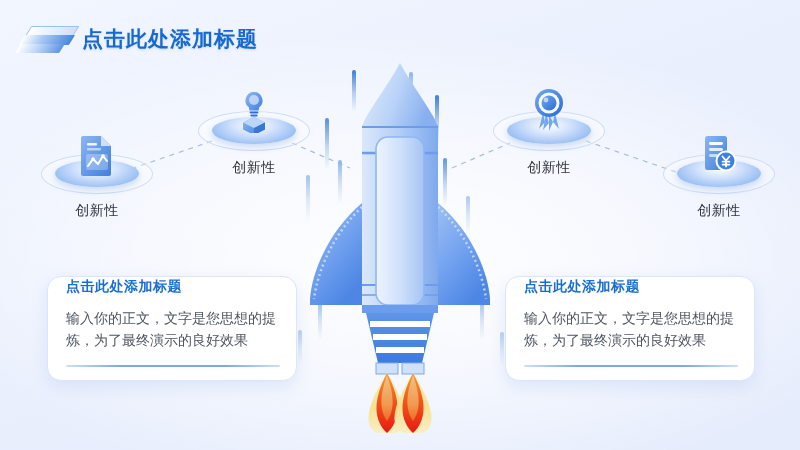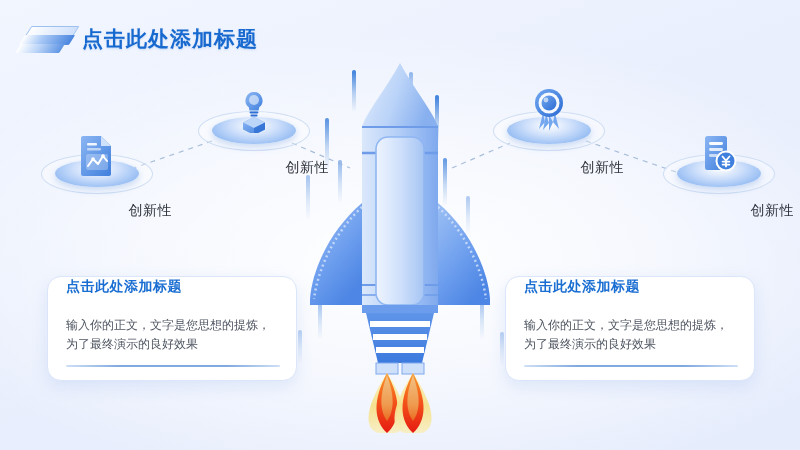--- a/index.html
+++ b/index.html
@@ -46,21 +46,21 @@
   }
 
   
   .speed{position:absolute;width:4px;border-radius:2px;
     background:linear-gradient(180deg,#3b7fdc 0%,rgba(110,160,225,.45) 55%,rgba(180,205,245,0) 100%);}
 
   
   #links{position:absolute;left:0;top:0;width:800px;height:450px;}
 
   
-  .node{position:absolute;width:150px;text-align:right;}
+  .node{position:absolute;width:150px;text-align:center;}
   .plat{position:relative;width:112px;height:48px;margin:0 auto;}
   .plat .ring{
     position:absolute;left:0;top:6px;width:110px;height:38px;border-radius:50%;
     border:1.5px solid #cfdef4;background:rgba(255,255,255,.35);
   }
   .plat .disc{
     position:absolute;left:14px;top:12px;width:84px;height:27px;border-radius:50%;
     background:radial-gradient(ellipse at 50% 32%,#ffffff 0%,#cfe0fb 38%,#74a8ee 100%);
     box-shadow:0 3px 7px rgba(100,150,220,.32);
   }
@@ -74,21 +74,21 @@
 
   
   .card{
     position:absolute;width:250px;height:105px;border-radius:14px;
     background:#ffffff;
     border:1px solid #dbe6fa;
     box-shadow:0 6px 16px rgba(120,160,225,.18), 0 1px 0 rgba(255,255,255,.9) inset;
     padding:1px 18px 0 18px;box-sizing:border-box;
   }
   .card-title{font-size:14px;font-weight:bold;color:#1a6ed2;letter-spacing:.5px;}
-  .card-body{margin-top:20px;font-size:12px;line-height:1.55;color:#4d5460;width:212px;}
+  .card-body{margin-top:12px;font-size:14px;line-height:1.55;color:#4d5460;width:212px;}
   .card-rule{position:absolute;left:18px;bottom:13px;width:214px;height:1.6px;
     background:linear-gradient(90deg,#cfe0f6,#7fa9e0 25%,#7fa9e0 75%,#cfe0f6);border-radius:1px;}
 </style>
 </head>
 <body>
 
 <div id="slide">
 
   <div class="speed" style="left:352px;top:70px;height:42px;"></div>
   <div class="speed" style="left:325px;top:118px;height:52px;opacity:.85;"></div>

